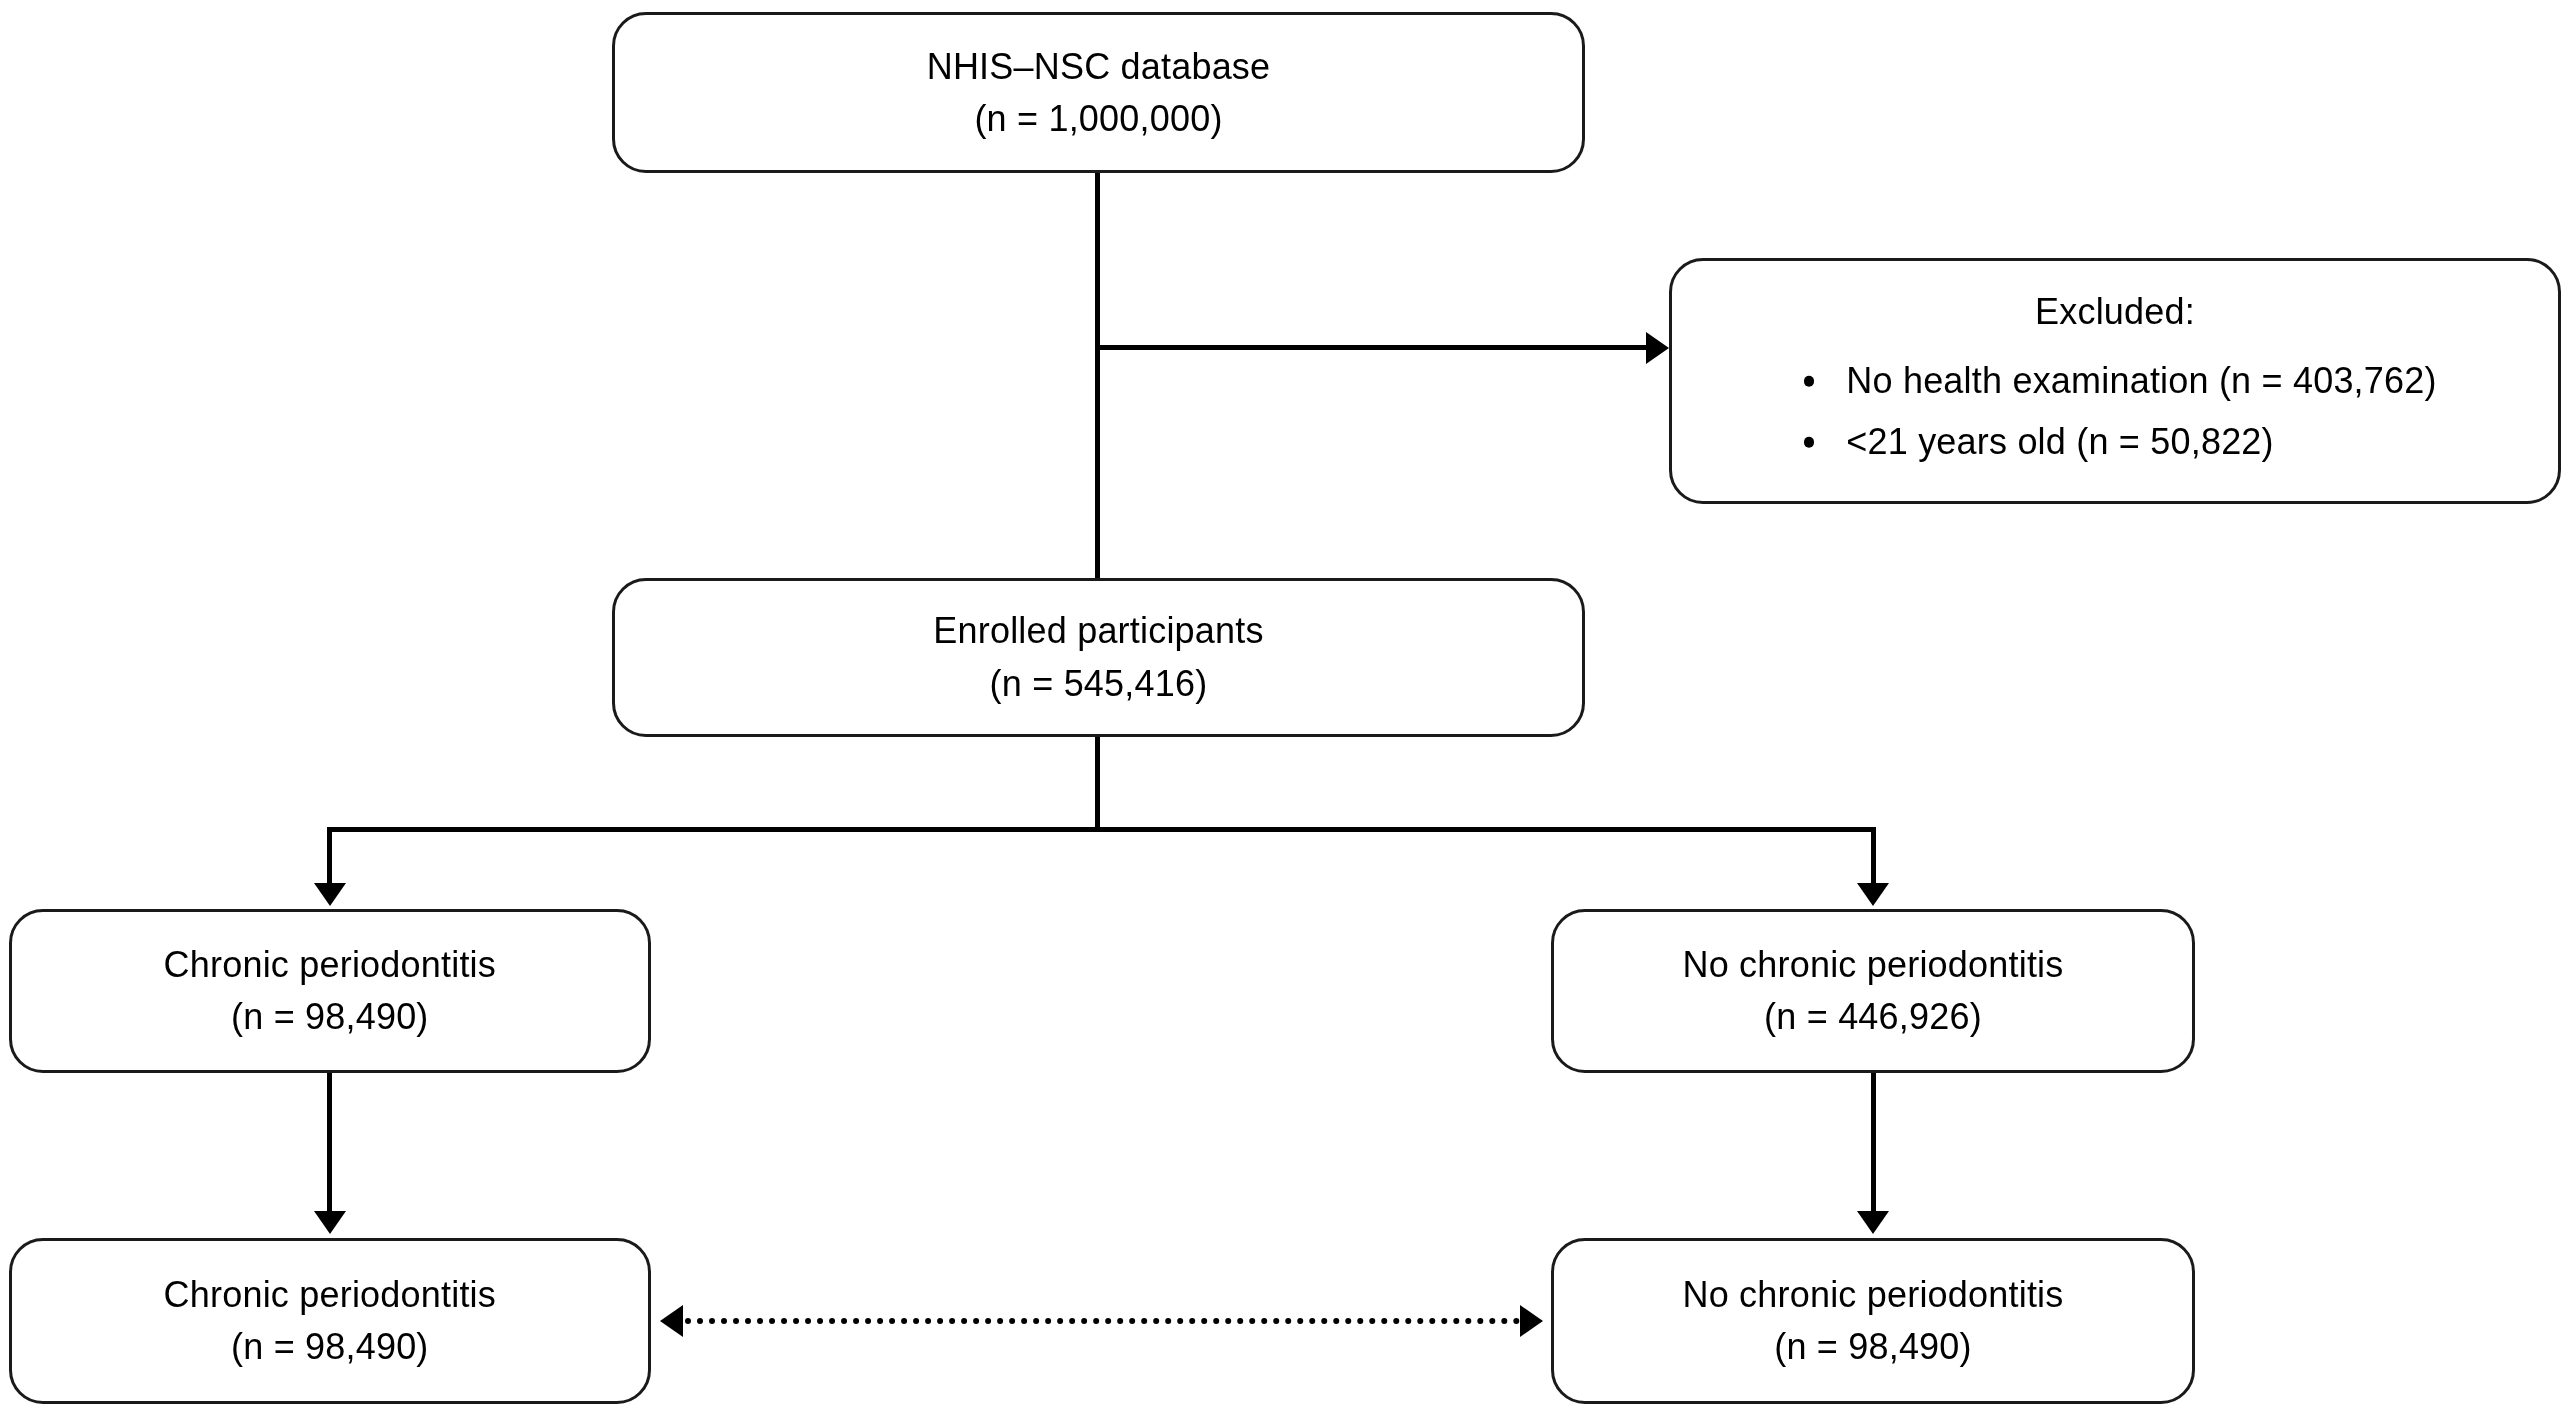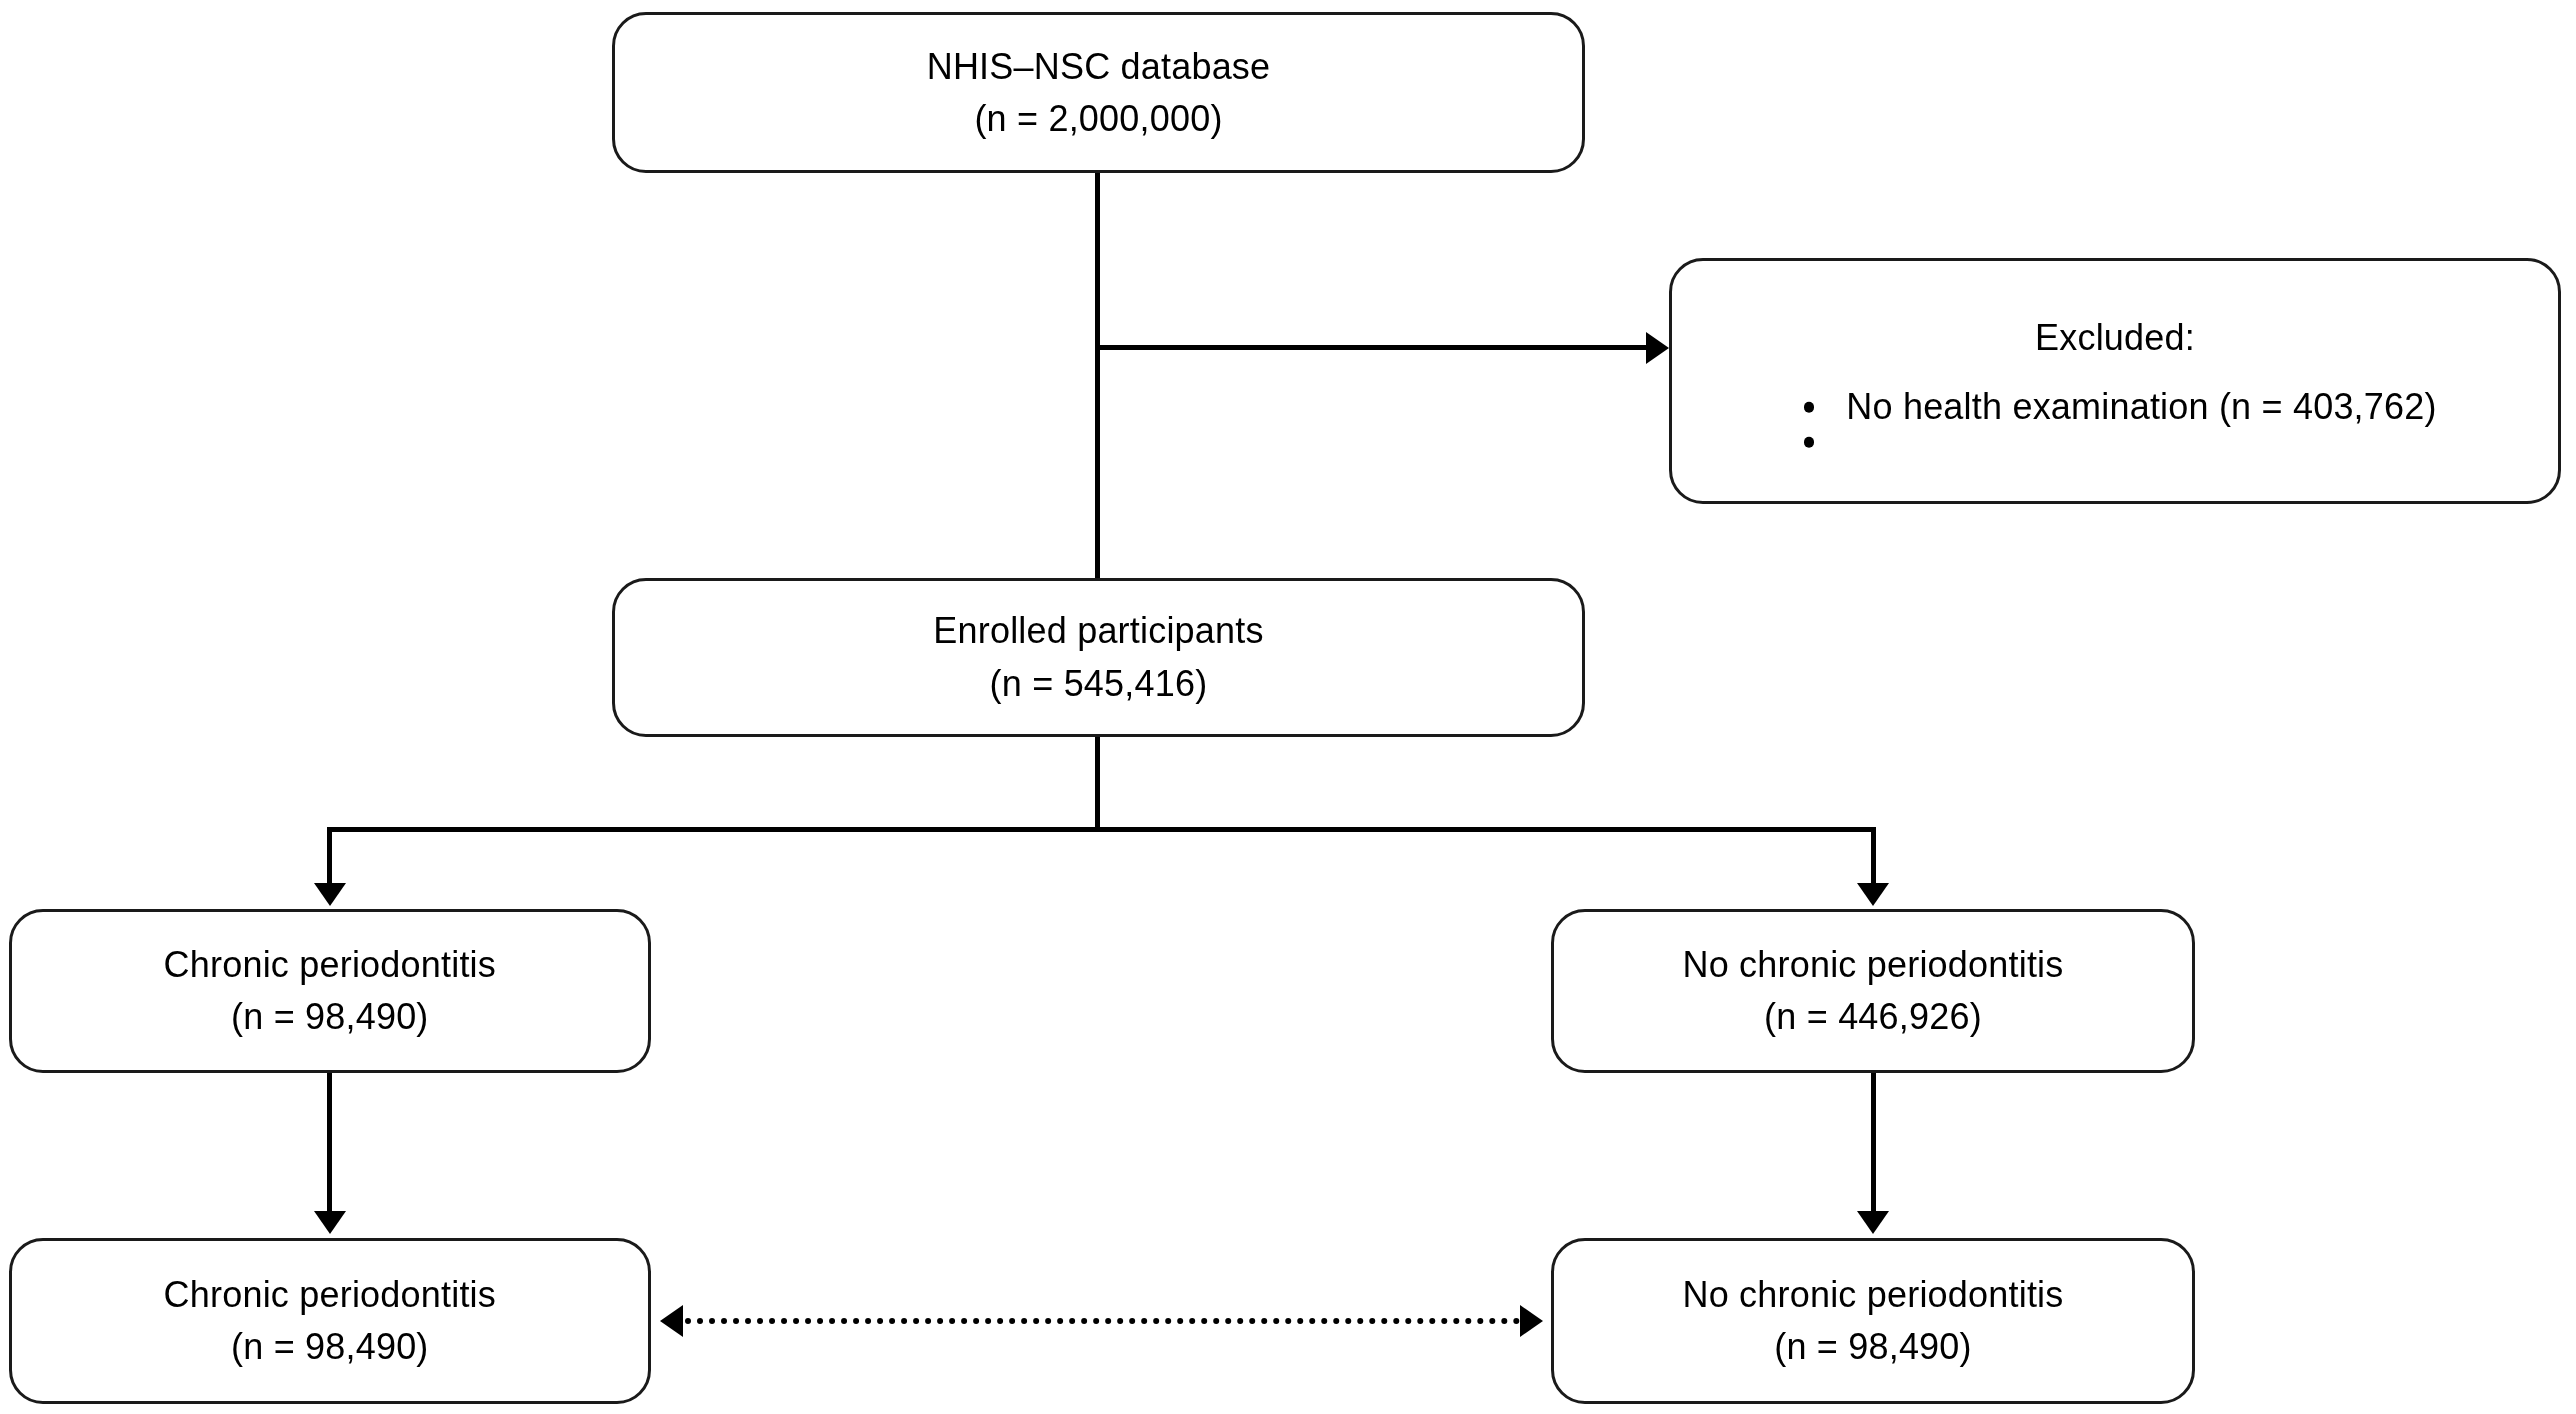--- a/index.html
+++ b/index.html
@@ -118,37 +118,38 @@
     z-index: 2;
   }
 </style>
 </head>
 <body>
 
 <div id="canvas">
 
   <div class="node" style="left:612px; top:12.4px; width:973px; height:161px;">
     <div class="line">NHIS–NSC database</div>
-    <div class="line">(n = 2,000,000)</div>
+    <div class="line">(n = 1,000,000)</div>
   </div>
 
   <div class="vline" style="left:1095px; top:173px; height:405px;"></div>
 
   <div class="hline" style="left:1095px; top:345px; width:559px;"></div>
   <div class="arrow-right" style="left:1646px; top:332px;"></div>
 
   <div class="node left-align" style="left:1669px; top:258px; width:892px; height:246px;">
     <div class="excl-title">Excluded:</div>
     <ul class="excl-list">
       <li>
         <span class="bullet"></span>
         <span>No health examination (n = 403,762)</span>
       </li>
       <li>
         <span class="bullet"></span>
+        <span>&lt;21 years old (n = 50,822)</span>
       </li>
     </ul>
   </div>
 
   <div class="node" style="left:612px; top:578px; width:973px; height:159px;">
     <div class="line">Enrolled participants</div>
     <div class="line">(n = 545,416)</div>
   </div>
 
   <div class="vline" style="left:1095px; top:737px; height:92px;"></div>

